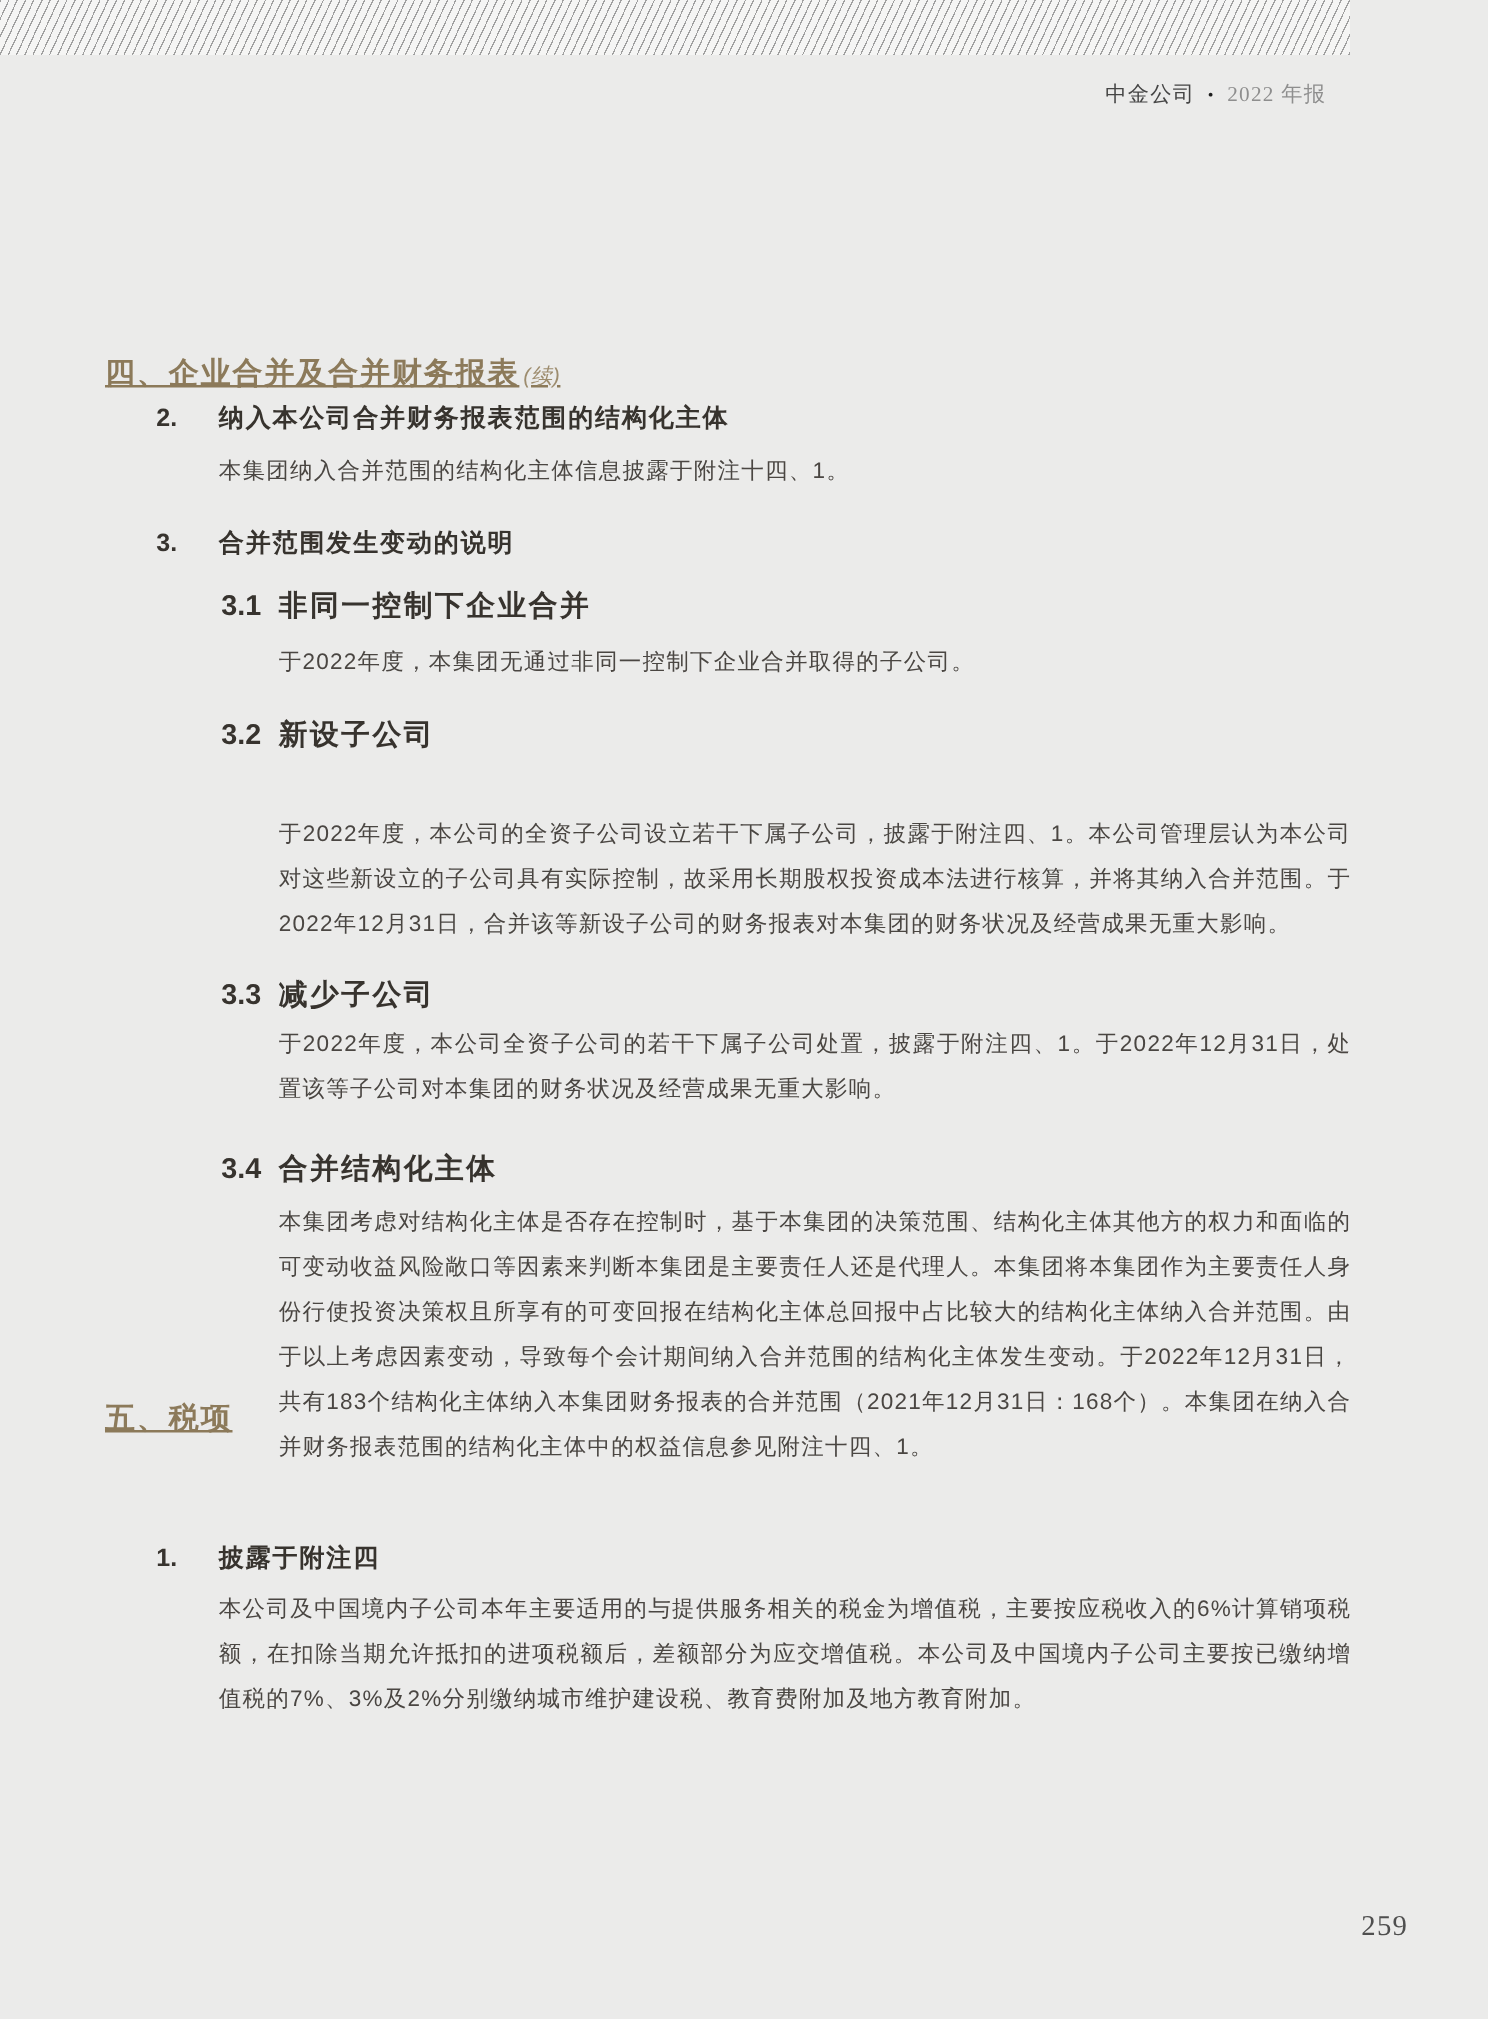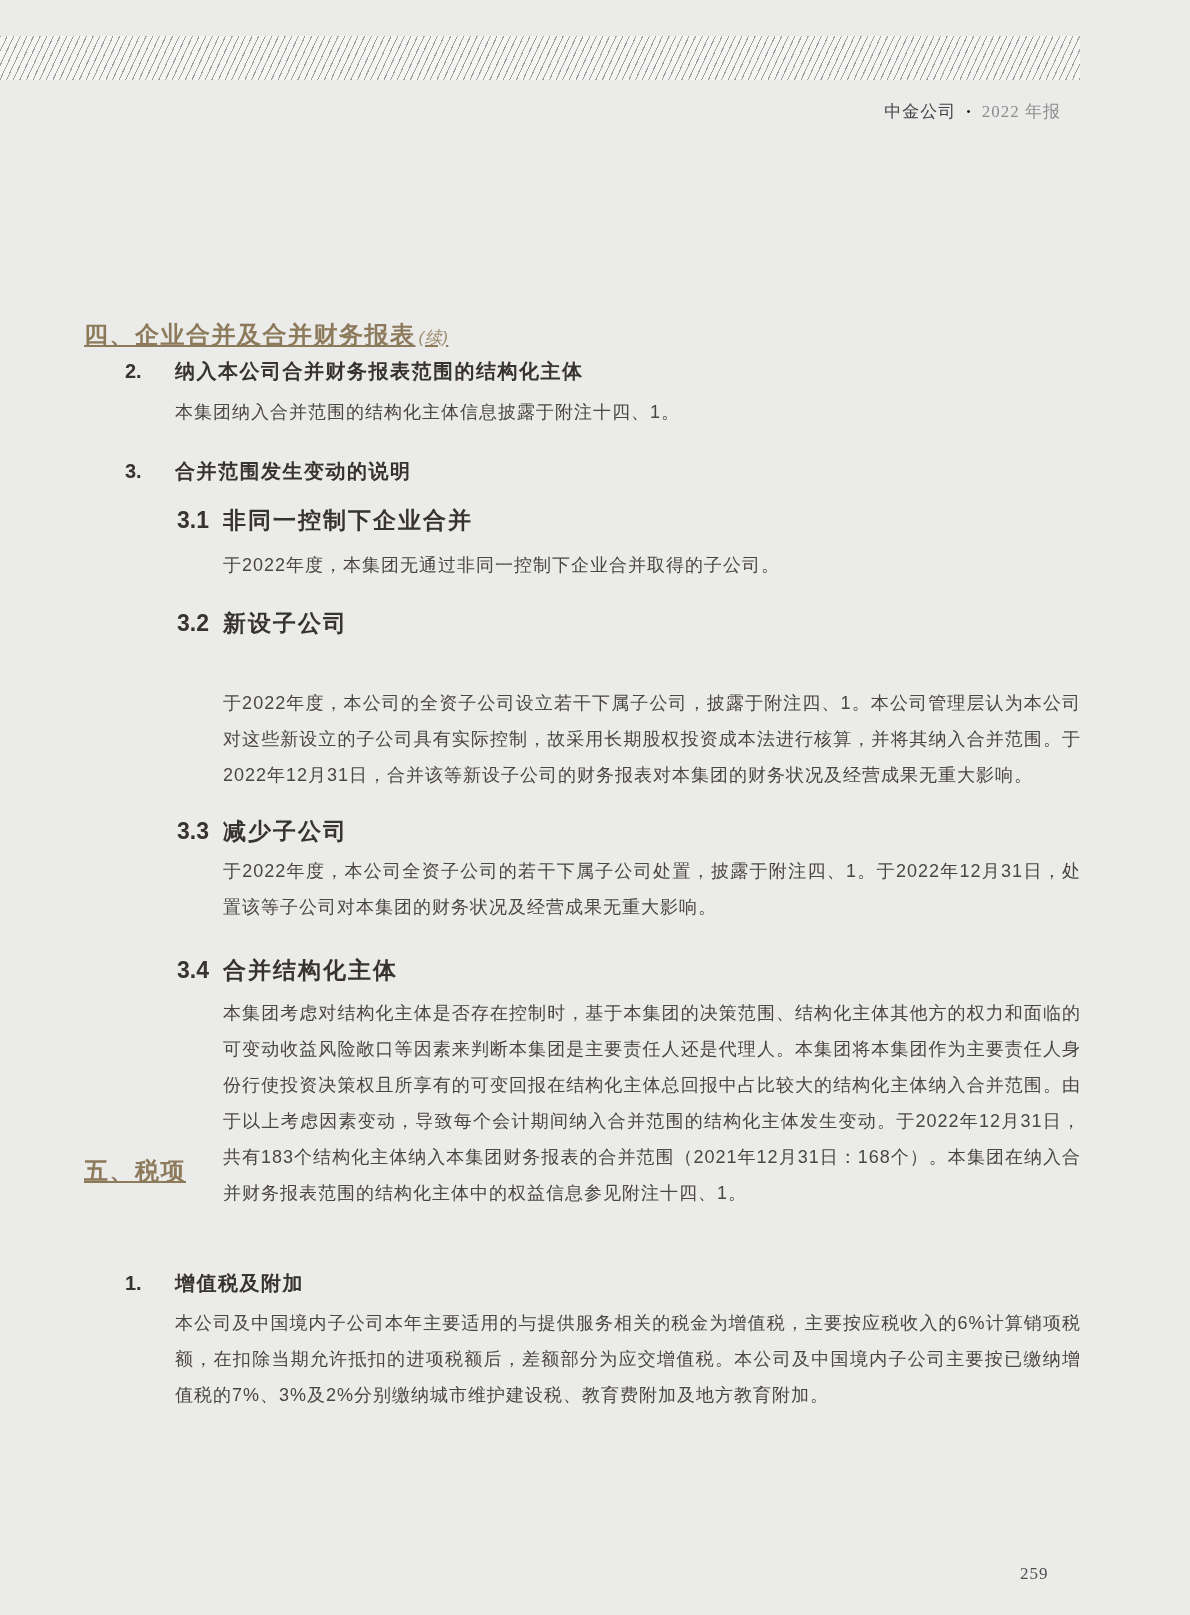--- a/index.html
+++ b/index.html
@@ -3,21 +3,21 @@
 <meta charset="utf-8">
 <style>
   html,body{margin:0;padding:0;}
   body{
     width:1190px;height:1615px;
     background:#ebebea;
     font-family:"Liberation Sans",sans-serif;
     position:relative;overflow:hidden;
     color:#4a4642;
   }
-  .page{position:absolute;inset:0;margin-top:36px;}
+  .page{position:absolute;inset:0;}
   
   .hatch{
     position:absolute;top:0;left:0;width:1080px;height:44px;
     background:repeating-linear-gradient(115deg,
       #a0a0a0 0px,#a0a0a0 1px,
       #f5f5f4 1px,#f5f5f4 6px);
   }
   
   .running-header{
     position:absolute;top:64px;right:129px;
@@ -46,23 +46,23 @@
   
   .body{
     position:absolute;margin:0;
     font-size:18px;line-height:36px;letter-spacing:1px;
     color:#4a4642;text-align:justify;
   }
   .b-lvl1{left:175px;width:906px;}
   .b-lvl2{left:223px;width:858px;}
   
   .page-number{
-    position:absolute;top:1528px;left:1020px;
+    position:absolute;top:1528px;left:1089px;
     font-family:"Liberation Serif",serif;
-    font-size:17px;color:#4f4f4f;letter-spacing:1px;
+    font-size:23px;color:#4f4f4f;letter-spacing:1px;
   }
 </style>
 </head>
 <body>
 
 <div class="page">
 
   <div class="hatch"></div>
 
   <div class="running-header">
@@ -103,19 +103,19 @@
   <div class="row lvl2" style="top:922px">
     <span class="num">3.4</span>
     <span class="ttl">合并结构化主体</span>
   </div>
   <p class="body b-lvl2" style="top:959px">本集团考虑对结构化主体是否存在控制时，基于本集团的决策范围、结构化主体其他方的权力和面临的可变动收益风险敞口等因素来判断本集团是主要责任人还是代理人。本集团将本集团作为主要责任人身份行使投资决策权且所享有的可变回报在结构化主体总回报中占比较大的结构化主体纳入合并范围。由于以上考虑因素变动，导致每个会计期间纳入合并范围的结构化主体发生变动。于2022年12月31日，共有183个结构化主体纳入本集团财务报表的合并范围（2021年12月31日：168个）。本集团在纳入合并财务报表范围的结构化主体中的权益信息参见附注十四、1。</p>
 
   <h1 class="gold" style="top:1120px"><span>五、税项</span></h1>
 
   <div class="row lvl1" style="top:1234px">
     <span class="num">1.</span>
-    <span class="ttl">增值税及附加</span>
+    <span class="ttl">披露于附注四</span>
   </div>
   <p class="body b-lvl1" style="top:1269px">本公司及中国境内子公司本年主要适用的与提供服务相关的税金为增值税，主要按应税收入的6%计算销项税额，在扣除当期允许抵扣的进项税额后，差额部分为应交增值税。本公司及中国境内子公司主要按已缴纳增值税的7%、3%及2%分别缴纳城市维护建设税、教育费附加及地方教育附加。</p>
 
   <div class="page-number">259</div>
 
 </div>
 
 </body></html>

